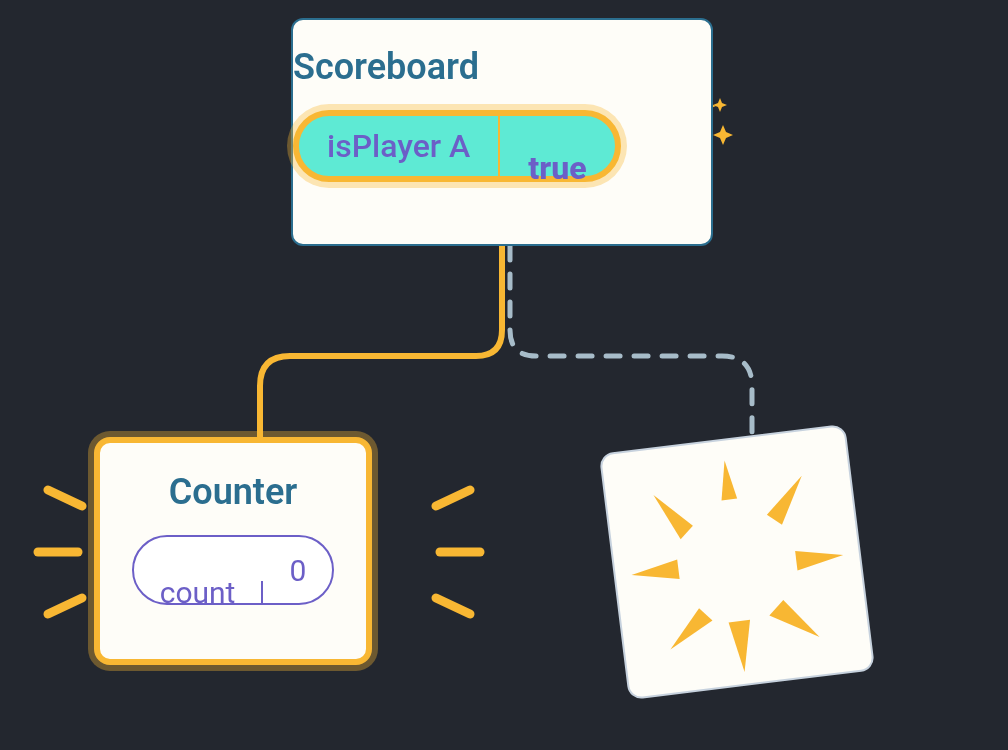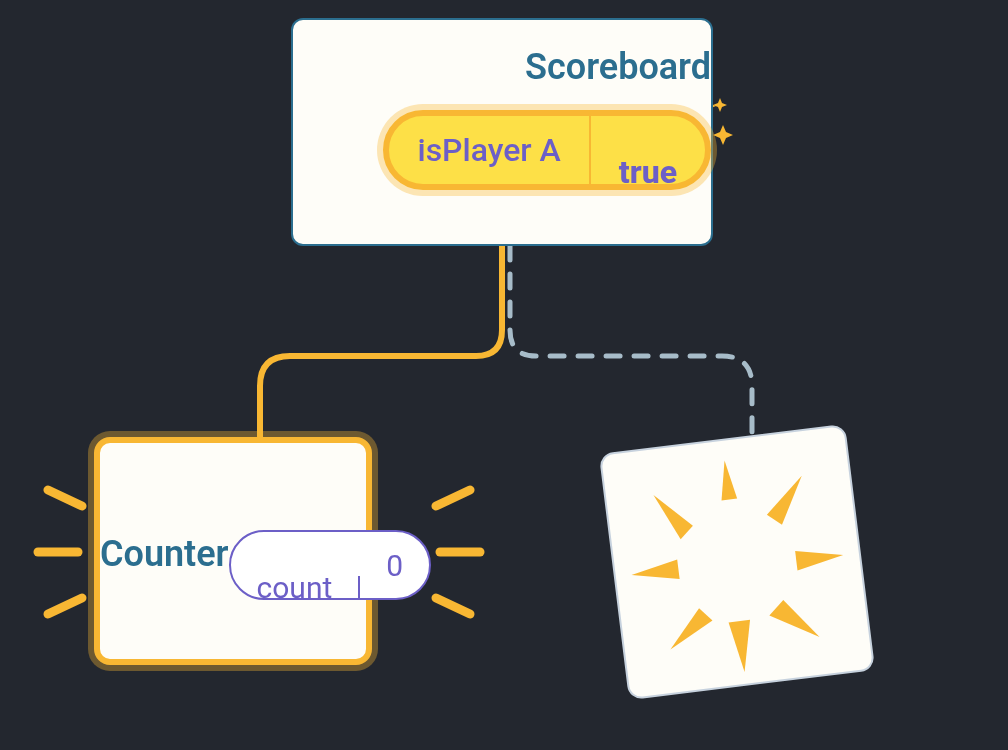--- a/index.html
+++ b/index.html
@@ -23,35 +23,35 @@
   }
   
   .scoreboard {
     left: 291px;
     top: 18px;
     width: 422px;
     height: 228px;
     border: 2px solid #2b6e8f;
     display: flex;
     flex-direction: column;
-    align-items: flex-end;
+    align-items: flex-start;
     padding-top: 26px;
   }
   .scoreboard-title {
     font-size: 36px;
     font-weight: 600;
     color: #2b6e8f;
     margin-bottom: 22px;
   }
   .pill-outer {
     border: 6px solid #f8b733;
     box-shadow: 0 0 0 6px rgba(248,183,51,0.35);
     border-radius: 999px;
-    background: #fde047;
-    height: 80px;
+    background: #5eead4;
+    height: 72px;
     display: flex;
     align-items: stretch;
   }
   .pill-outer .cell {
     display: flex;
     align-items: center;
     justify-content: center;
     padding: 0 28px;
     font-size: 32px;
   }
@@ -88,21 +88,21 @@
   
   .counter {
     left: 94px;
     top: 437px;
     width: 278px;
     height: 228px;
     border: 6px solid #f8b733;
     box-shadow: 0 0 0 6px rgba(248,183,51,0.35);
     border-radius: 16px;
     display: flex;
-    flex-direction: row;
+    flex-direction: column;
     align-items: center;
     padding-top: 28px;
     text-align: right;
   }
   .counter-title {
     font-size: 36px;
     font-weight: 600;
     color: #2b6e8f;
     margin-bottom: 22px;
   }

